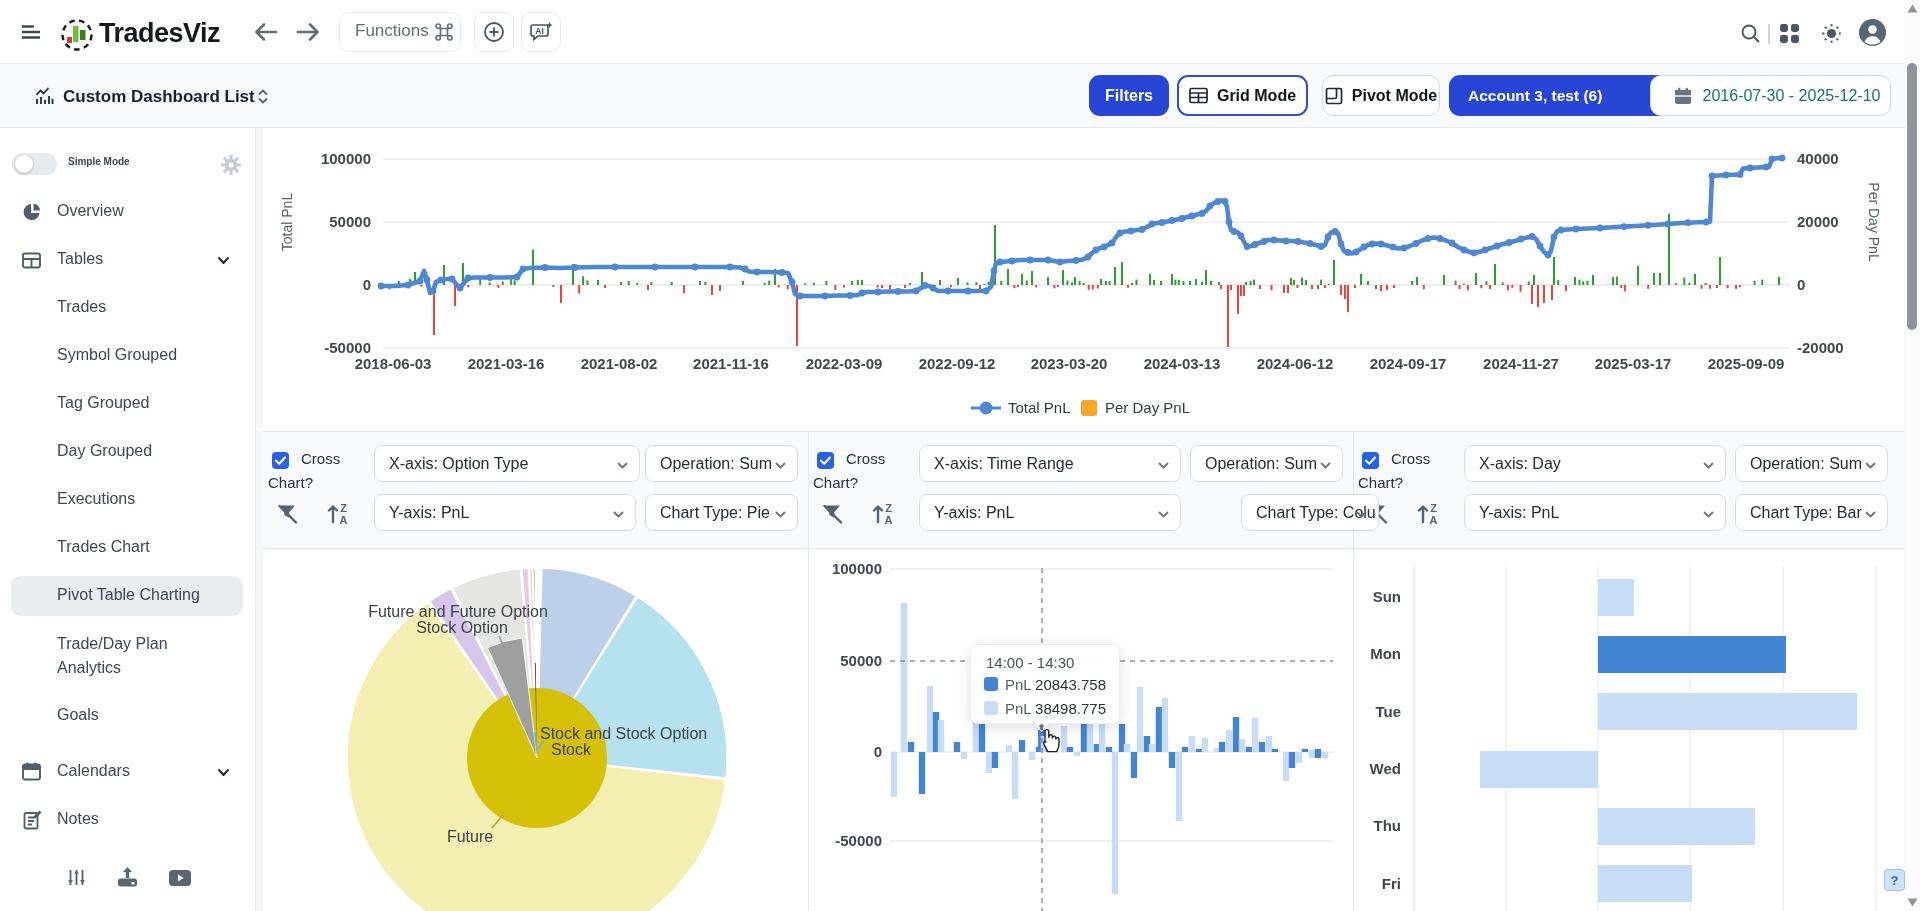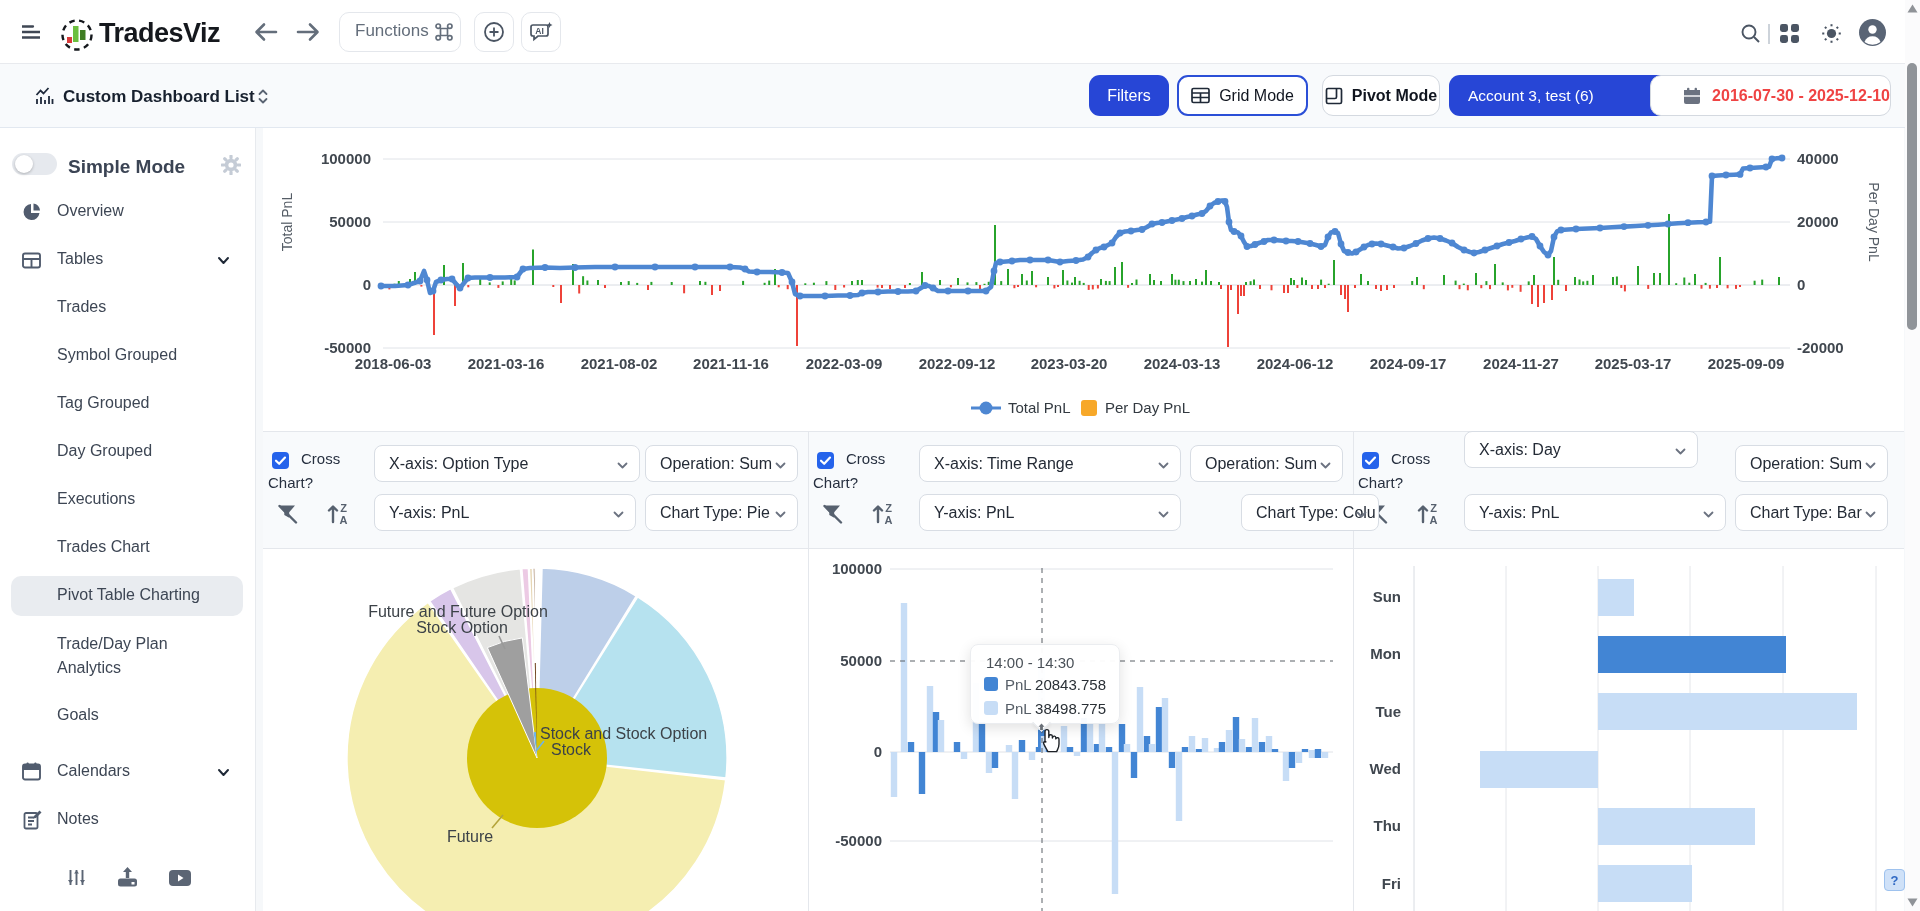--- a/index.html
+++ b/index.html
@@ -1,20 +1,20 @@
 <!DOCTYPE html>
 <html><head><meta charset="utf-8"><title>TradesViz</title><style>
 *{margin:0;padding:0;box-sizing:border-box}
 html,body{width:1920px;height:911px;overflow:hidden;font-family:'Liberation Sans',sans-serif;background:#f6f8fa}
 .abs{position:absolute}
 #nav{position:absolute;left:0;top:0;width:1920px;height:64px;background:#fff;border-bottom:1px solid #e8eaee}
 #row2{position:absolute;left:0;top:64px;width:1920px;height:64px;background:#f8fafc;border-bottom:1px solid #e2e8f0}
 #side{position:absolute;left:0;top:128px;width:256px;height:783px;background:#fff;border-right:1px solid #e7eaee}
 #main{position:absolute;left:263px;top:128px;width:1641px;height:783px;background:#fff}
-.btn{position:absolute;display:flex;align-items:center;justify-content:center;border-radius:11px;font-size:16px;font-weight:400}
+.btn{position:absolute;display:flex;align-items:center;justify-content:center;border-radius:11px;font-size:16px;font-weight:700}
 .sideitem{position:absolute;left:57px;font-size:16px;color:#3d4654}
 .ctrl-bg{position:absolute;left:263px;top:431px;width:1641px;height:118px;background:#f8fafc;border-top:1px solid #e4e7ec;border-bottom:1px solid #e4e7ec}
 .vsep{position:absolute;top:431px;width:1px;height:480px;background:#e4e7ec}
 .dd{position:absolute;height:37px;background:#fff;border:1px solid #d8dde4;border-radius:8px;display:flex;align-items:center;padding:0 14px;font-size:16px;color:#242b36;white-space:nowrap;overflow:hidden}
 .dd svg{position:absolute;right:10px;top:13px}
 .cbx{position:absolute;width:17px;height:17px;background:#2563eb;border-radius:4px}
 .clab{position:absolute;font-size:15px;font-weight:400;color:#273040}
 .tt{position:absolute;left:970px;top:644px;width:150px;height:80px;background:rgba(255,255,255,.96);border:1px solid #ebedf0;border-radius:8px;box-shadow:0 4px 14px rgba(0,0,0,.12);font-size:15px;color:#4a5158}
 </style></head><body>
 <div id="nav">
@@ -77,21 +77,21 @@
 <svg class="abs" style="left:1859px;top:19px" width="27" height="27" viewBox="0 0 27 27">
 <circle cx="13.5" cy="13.5" r="13.5" fill="#596475"></circle>
 <circle cx="13.5" cy="10.5" r="4.2" fill="#fff"></circle>
 <path d="M5.5 23 a8.5 8.5 0 0 1 16 0 a13.5 13.5 0 0 1 -16 0 Z" fill="#fff"></path>
     </svg>
 </div>
 <div id="row2"></div>
 <div id="side"></div>
 <div class="abs" style="left:12px;top:153px;width:45px;height:22px;border-radius:11px;background:#e6e9ee"></div>
 <div class="abs" style="left:15px;top:155px;width:18px;height:18px;border-radius:50%;background:#fff;box-shadow:0 1px 3px rgba(0,0,0,.25)"></div>
-<div class="abs" style="left:68px;top:156px;font-size:19px;font-weight:700;color:#3b4454">Simple Mode</div>
+<div class="abs" style="left:68px;top:156px;font-size:10px;font-weight:700;color:#3b4454">Simple Mode</div>
 <svg class="abs" style="left:221px;top:155px" width="20" height="20" viewBox="0 0 20 20" fill="#c5ccd6">
     <rect x="8.4" y="-0.5" width="3.2" height="5" rx="1.4" transform="rotate(0 10 10)"></rect>
     <rect x="8.4" y="-0.5" width="3.2" height="5" rx="1.4" transform="rotate(45 10 10)"></rect>
     <rect x="8.4" y="-0.5" width="3.2" height="5" rx="1.4" transform="rotate(90 10 10)"></rect>
     <rect x="8.4" y="-0.5" width="3.2" height="5" rx="1.4" transform="rotate(135 10 10)"></rect>
     <rect x="8.4" y="-0.5" width="3.2" height="5" rx="1.4" transform="rotate(180 10 10)"></rect>
     <rect x="8.4" y="-0.5" width="3.2" height="5" rx="1.4" transform="rotate(225 10 10)"></rect>
     <rect x="8.4" y="-0.5" width="3.2" height="5" rx="1.4" transform="rotate(270 10 10)"></rect>
     <rect x="8.4" y="-0.5" width="3.2" height="5" rx="1.4" transform="rotate(315 10 10)"></rect>
     <circle cx="10" cy="10" r="6.2"></circle>
@@ -166,21 +166,21 @@
       <rect x="1" y="2.5" width="17" height="14" rx="1.5"></rect>
       <path d="M1 7 H18 M1 11.5 H18 M9.5 7 V16.5"></path>
     </svg>Grid Mode</div>
 <div class="btn" style="left:1322px;top:75px;width:118px;height:41px;background:#fff;border:1.5px solid #d4d9e0;color:#10151f;font-weight:600"><svg width="18" height="18" viewBox="0 0 18 18" fill="none" stroke="#1f2937" stroke-width="1.7" style="margin-right:9px">
       <rect x="1.5" y="1.5" width="15" height="15" rx="1.5"></rect>
       <path d="M11.5 1.5 V10 a1.5 1.5 0 0 1 -1.5 1.5 H1.5"></path>
     </svg>Pivot Mode</div>
 <div class="btn" style="left:1449px;top:75px;width:232px;height:41px;background:#2746d6;color:#fff;justify-content:flex-start;padding-left:19px;font-size:15.5px">Account 3, test (6)<svg width="14" height="14" viewBox="0 0 14 14" style="position:absolute;right:15px;top:15px">
       <path d="M2.5 4.5 L7 9 L11.5 4.5" stroke="#fff" stroke-width="2" fill="none" stroke-linecap="round" stroke-linejoin="round"></path>
     </svg></div>
-<div class="btn" style="left:1650px;top:75px;width:241px;height:41px;background:#fff;border:1.5px solid #d4d9e0;color:#ef4444;font-weight:700;justify-content:flex-end;padding-left:13px">
+<div class="btn" style="left:1650px;top:75px;width:241px;height:41px;background:#fff;border:1.5px solid #d4d9e0;color:#0f766e;font-weight:400;justify-content:center;padding-left:13px">
 <svg width="18" height="18" viewBox="0 0 18 18" fill="#6b7280" style="margin-right:11px">
       <rect x="1" y="3" width="16" height="14" rx="2"></rect>
       <rect x="1" y="3" width="16" height="4.5" fill="#6b7280"></rect>
       <rect x="4" y="0.8" width="2.4" height="4" rx="1" fill="#6b7280"></rect>
       <rect x="11.6" y="0.8" width="2.4" height="4" rx="1" fill="#6b7280"></rect>
       <path d="M1 9 h16" stroke="#fff" stroke-width="1.4"></path>
     </svg>2016-07-30 - 2025-12-10</div>
 <svg class="abs" style="left:263px;top:128px" width="1642" height="302" viewBox="0 0 1642 302">
 <line x1="120" y1="31" x2="1527" y2="31" stroke="#e0e3e8" stroke-width="1"></line>
 <line x1="120" y1="94" x2="1527" y2="94" stroke="#e0e3e8" stroke-width="1"></line>
@@ -582,21 +582,21 @@
     </svg></div>
 <div class="dd" style="left:1190px;top:445px;width:153px">Operation: Sum<svg width="13" height="13" viewBox="0 0 13 13">
       <path d="M2.5 4.5 L6.5 8.5 L10.5 4.5" stroke="#6b7280" stroke-width="1.8" fill="none" stroke-linecap="round" stroke-linejoin="round"></path>
     </svg></div>
 <div class="dd" style="left:919px;top:494px;width:262px">Y-axis: PnL<svg width="13" height="13" viewBox="0 0 13 13">
       <path d="M2.5 4.5 L6.5 8.5 L10.5 4.5" stroke="#6b7280" stroke-width="1.8" fill="none" stroke-linecap="round" stroke-linejoin="round"></path>
     </svg></div>
 <div class="dd" style="left:1241px;top:494px;width:138px">Chart Type: Colu<svg width="13" height="13" viewBox="0 0 13 13">
       <path d="M2.5 4.5 L6.5 8.5 L10.5 4.5" stroke="#6b7280" stroke-width="1.8" fill="none" stroke-linecap="round" stroke-linejoin="round"></path>
     </svg></div>
-<div class="dd" style="left:1464px;top:431px;width:234px">X-axis: Day<svg width="13" height="13" viewBox="0 0 13 13">
+<div class="dd" style="left:1464px;top:445px;width:262px">X-axis: Day<svg width="13" height="13" viewBox="0 0 13 13">
       <path d="M2.5 4.5 L6.5 8.5 L10.5 4.5" stroke="#6b7280" stroke-width="1.8" fill="none" stroke-linecap="round" stroke-linejoin="round"></path>
     </svg></div>
 <div class="dd" style="left:1735px;top:445px;width:153px">Operation: Sum<svg width="13" height="13" viewBox="0 0 13 13">
       <path d="M2.5 4.5 L6.5 8.5 L10.5 4.5" stroke="#6b7280" stroke-width="1.8" fill="none" stroke-linecap="round" stroke-linejoin="round"></path>
     </svg></div>
 <div class="dd" style="left:1464px;top:494px;width:262px">Y-axis: PnL<svg width="13" height="13" viewBox="0 0 13 13">
       <path d="M2.5 4.5 L6.5 8.5 L10.5 4.5" stroke="#6b7280" stroke-width="1.8" fill="none" stroke-linecap="round" stroke-linejoin="round"></path>
     </svg></div>
 <div class="dd" style="left:1735px;top:494px;width:153px">Chart Type: Bar<svg width="13" height="13" viewBox="0 0 13 13">
       <path d="M2.5 4.5 L6.5 8.5 L10.5 4.5" stroke="#6b7280" stroke-width="1.8" fill="none" stroke-linecap="round" stroke-linejoin="round"></path>

